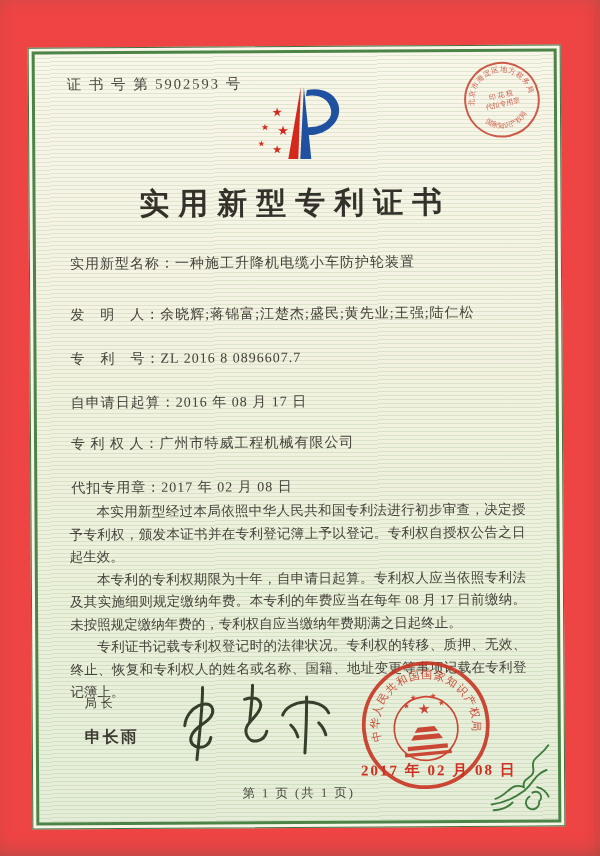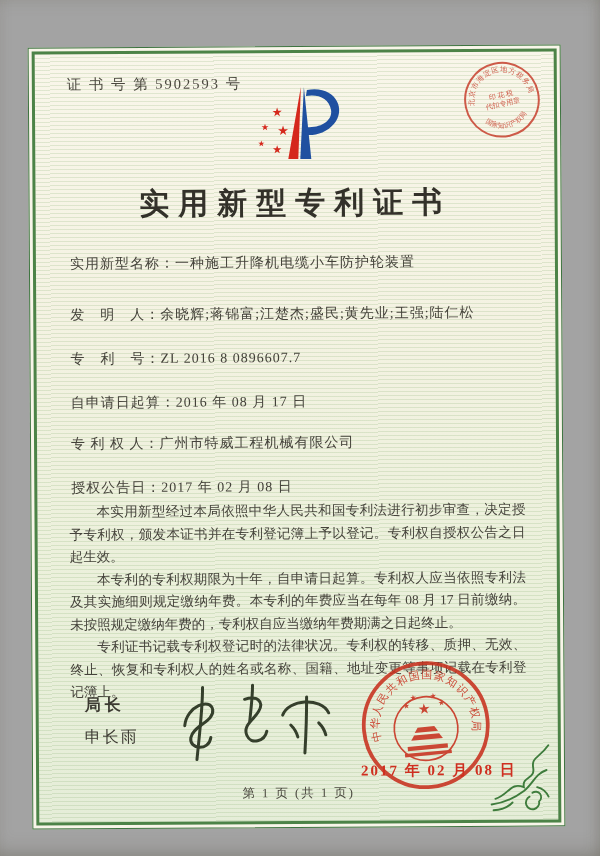--- a/index.html
+++ b/index.html
@@ -1,17 +1,17 @@
 <!DOCTYPE html>
 <html><head>
 <meta charset="utf-8">
 <style>
   html,body{margin:0;padding:0;}
   body{width:600px;height:856px;font-family:"Liberation Serif","DejaVu Serif",serif;}
-  .page{position:relative;width:600px;height:856px;background:#a3a3a3;overflow:hidden;
+  .page{position:relative;width:600px;height:856px;background:#ef4444;overflow:hidden;
         box-shadow:inset 0 -12px 20px -10px rgba(90,85,70,.4),
                    inset -10px 0 16px -10px rgba(90,85,70,.28),
                    inset 0 10px 16px -10px rgba(120,115,100,.22);}
   .sheet{position:absolute;left:30px;top:46px;width:525px;height:774px;
          border:1px solid #3e7440;padding:3px;transform:rotate(-0.35deg);
          background:#f8f5e9;}
   .sheet-inner{position:relative;width:calc(100% - 6px);height:calc(100% - 6px);
          border:3px solid #4c8347;
          background-image:
            repeating-linear-gradient(0deg, rgba(122,168,100,0.20) 0px, rgba(122,168,100,0.20) 1px, rgba(0,0,0,0) 1px, rgba(0,0,0,0) 4px),
@@ -20,22 +20,22 @@
   .logo{position:absolute;left:212px;top:30px;width:100px;height:84px;}
   .title{position:absolute;left:0;top:130px;width:100%;text-align:center;
          font-size:30px;font-weight:bold;letter-spacing:9px;color:#33312a;}
   .tax-seal{position:absolute;left:427px;top:8px;width:80px;height:80px;transform:rotate(-12deg);opacity:.82;}
   .row{position:absolute;left:34px;width:470px;font-size:14px;color:#44423a;letter-spacing:1px;white-space:nowrap;}
   .flabel{color:#44423a;}
   .fvalue{color:#44423a;}
   .body-block{position:absolute;left:32px;top:447px;width:456px;font-size:13.5px;
          line-height:1.67;color:#45433b;text-align:justify;}
   .body-block p{margin:0;text-indent:2em;}
-  .official-title{position:absolute;left:46px;top:641px;font-size:16px;letter-spacing:4px;color:#3c3a32;font-weight:700;}
-  .official-name{position:absolute;left:46px;top:673px;font-size:16px;letter-spacing:2px;color:#3c3a32;font-weight:400;}
+  .official-title{position:absolute;left:46px;top:641px;font-size:12px;letter-spacing:4px;color:#3c3a32;font-weight:400;}
+  .official-name{position:absolute;left:46px;top:673px;font-size:16px;letter-spacing:2px;color:#3c3a32;font-weight:700;}
   .signature{position:absolute;left:128px;top:622px;width:178px;height:95px;}
   .office-seal{position:absolute;left:320px;top:606px;width:134px;height:134px;transform:rotate(-5deg);opacity:.88;}
   .seal-date{position:absolute;left:322px;top:709px;width:220px;font-size:15px;font-weight:bold;
          color:#cf2f20;letter-spacing:2px;z-index:3;}
   .flourish{position:absolute;right:2px;bottom:2px;width:76px;height:76px;z-index:2;}
   .footer{position:absolute;left:0;top:732px;width:100%;text-align:center;
          font-size:12.5px;letter-spacing:2px;color:#4a483f;}
 </style>
 </head>
 <body>
@@ -84,21 +84,21 @@
       <div class="row" style="top:296px">
         <span class="flabel">专　利　号：</span><span class="fvalue">ZL 2016 8 0896607.7</span>
       </div>
       <div class="row" style="top:340px">
         <span class="flabel">自申请日起算：</span><span class="fvalue">2016 年 08 月 17 日</span>
       </div>
       <div class="row" style="top:381px">
         <span class="flabel">专 利 权 人：</span><span class="fvalue">广州市特威工程机械有限公司</span>
       </div>
       <div class="row" style="top:425px">
-        <span class="flabel">授权公告日：</span><span class="fvalue">2017 年 02 月 08 日</span>
+        <span class="flabel">代扣专用章：</span><span class="fvalue">2017 年 02 月 08 日</span>
       </div>
 
       <div class="body-block">
         <p>本实用新型经过本局依照中华人民共和国专利法进行初步审查，决定授予专利权，颁发本证书并在专利登记簿上予以登记。专利权自授权公告之日起生效。</p>
         <p>本专利的专利权期限为十年，自申请日起算。专利权人应当依照专利法及其实施细则规定缴纳年费。本专利的年费应当在每年 08 月 17 日前缴纳。未按照规定缴纳年费的，专利权自应当缴纳年费期满之日起终止。</p>
         <p>专利证书记载专利权登记时的法律状况。专利权的转移、质押、无效、终止、恢复和专利权人的姓名或名称、国籍、地址变更等事项记载在专利登记簿上。</p>
       </div>
 
       <div class="official-title">局长</div>
       <div class="official-name">申长雨</div>

